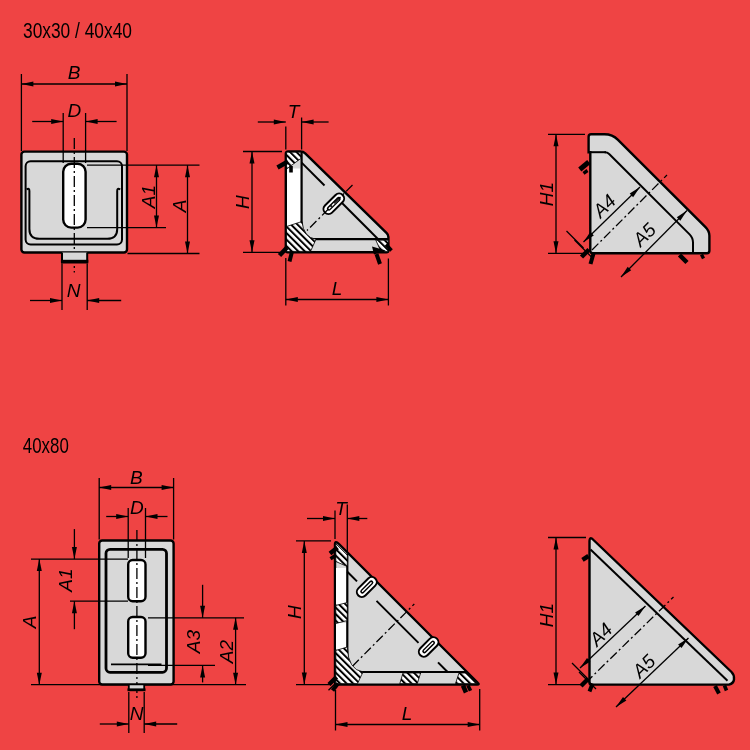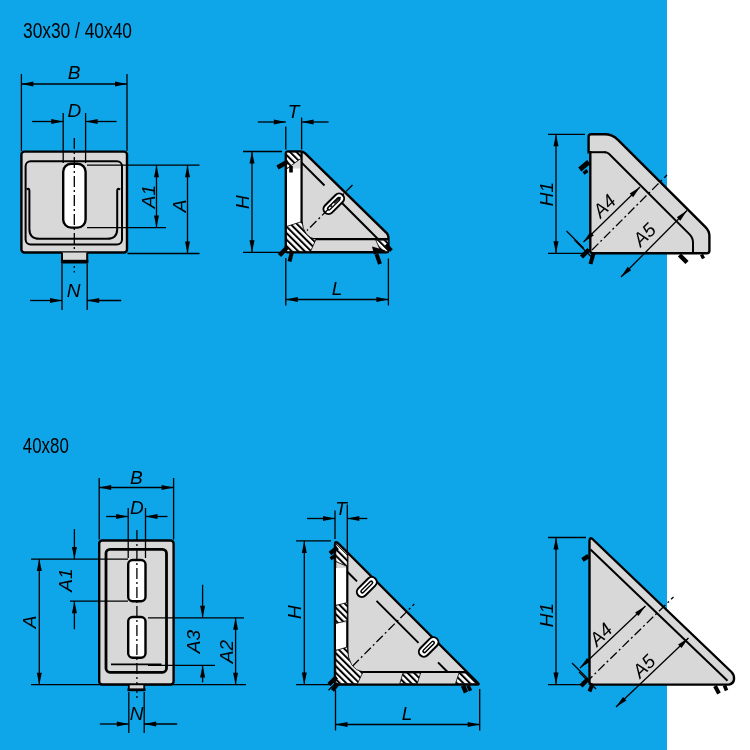--- a/index.html
+++ b/index.html
@@ -1,16 +1,16 @@
 <!DOCTYPE html>
 <html><head>
 <meta charset="utf-8">
 <style>
 html,body{margin:0;padding:0;background:#fff;}
-#page{width:667px;height:750px;position:relative;background:#0ea5e9;font-family:"Liberation Sans",sans-serif;}
+#page{width:750px;height:750px;position:relative;background:#ef4444;font-family:"Liberation Sans",sans-serif;}
 </style>
 </head>
 <body>
 
 <div id="page">
 <svg width="750" height="750" viewBox="0 0 750 750">
 <defs>
 <pattern id="ht" width="4.6" height="4.6" patternUnits="userSpaceOnUse" patternTransform="rotate(-45)">
 <rect width="4.6" height="4.6" fill="#fff"></rect>
 <rect width="2" height="4.6" fill="#000"></rect>

